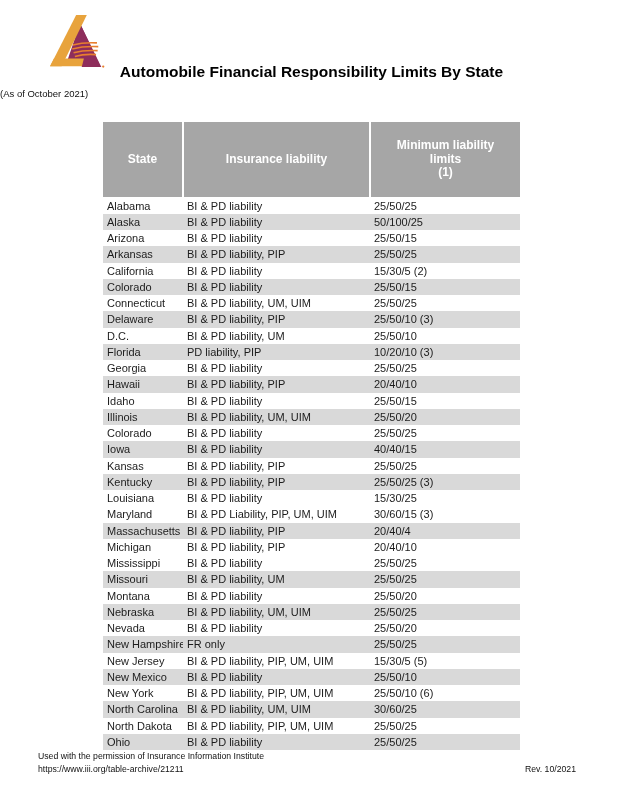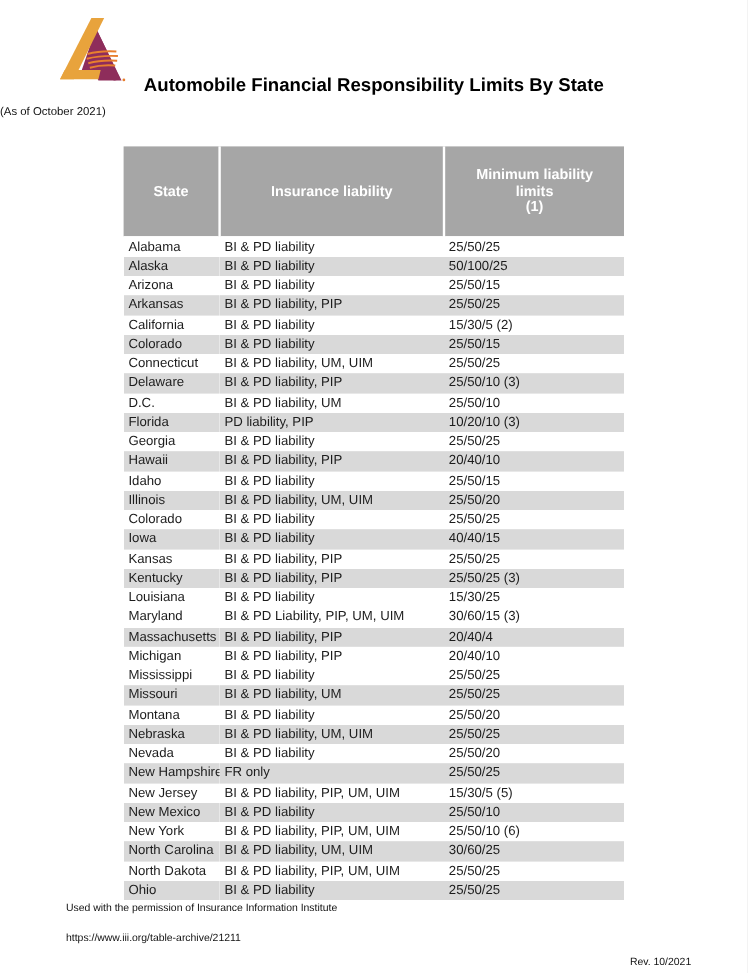--- a/index.html
+++ b/index.html
@@ -30,25 +30,25 @@
   }
   thead th + th{border-left:2px solid #fff;}
   thead tr{border-bottom:1.5px solid #fff;}
   tbody td{
     font-size:11px;height:16.25px;padding:0 0 0 4px;vertical-align:middle;
     white-space:nowrap;overflow:hidden;color:#1c1c1c;
   }
   tbody tr.alt{background:var(--row-alt-bg,#D9D9D9);}
   
   .footer-left{
-    position:absolute;left:55px;top:750px;font-size:8.7px;line-height:13px;color:#111;
-  }
-  .footer-left .url{display:block;color:#111;text-decoration:none;margin-top:12px;}
+    position:absolute;left:38px;top:750px;font-size:8.7px;line-height:13px;color:#111;
+  }
+  .footer-left .url{display:block;color:#111;text-decoration:none;}
   .footer-rev{
-    position:absolute;right:47px;top:796px;font-size:8.7px;color:#111;
+    position:absolute;right:47px;top:764px;font-size:8.7px;color:#111;
   }
 </style>
 </head>
 <body>
 
 <div id="page">
 
   <svg id="logo" viewBox="0 0 70 60" aria-hidden="true">
 
     <polygon points="34,12 55,56 50,57 21,50" style="fill:var(--logo-maroon,#8E2D5B)"></polygon>

